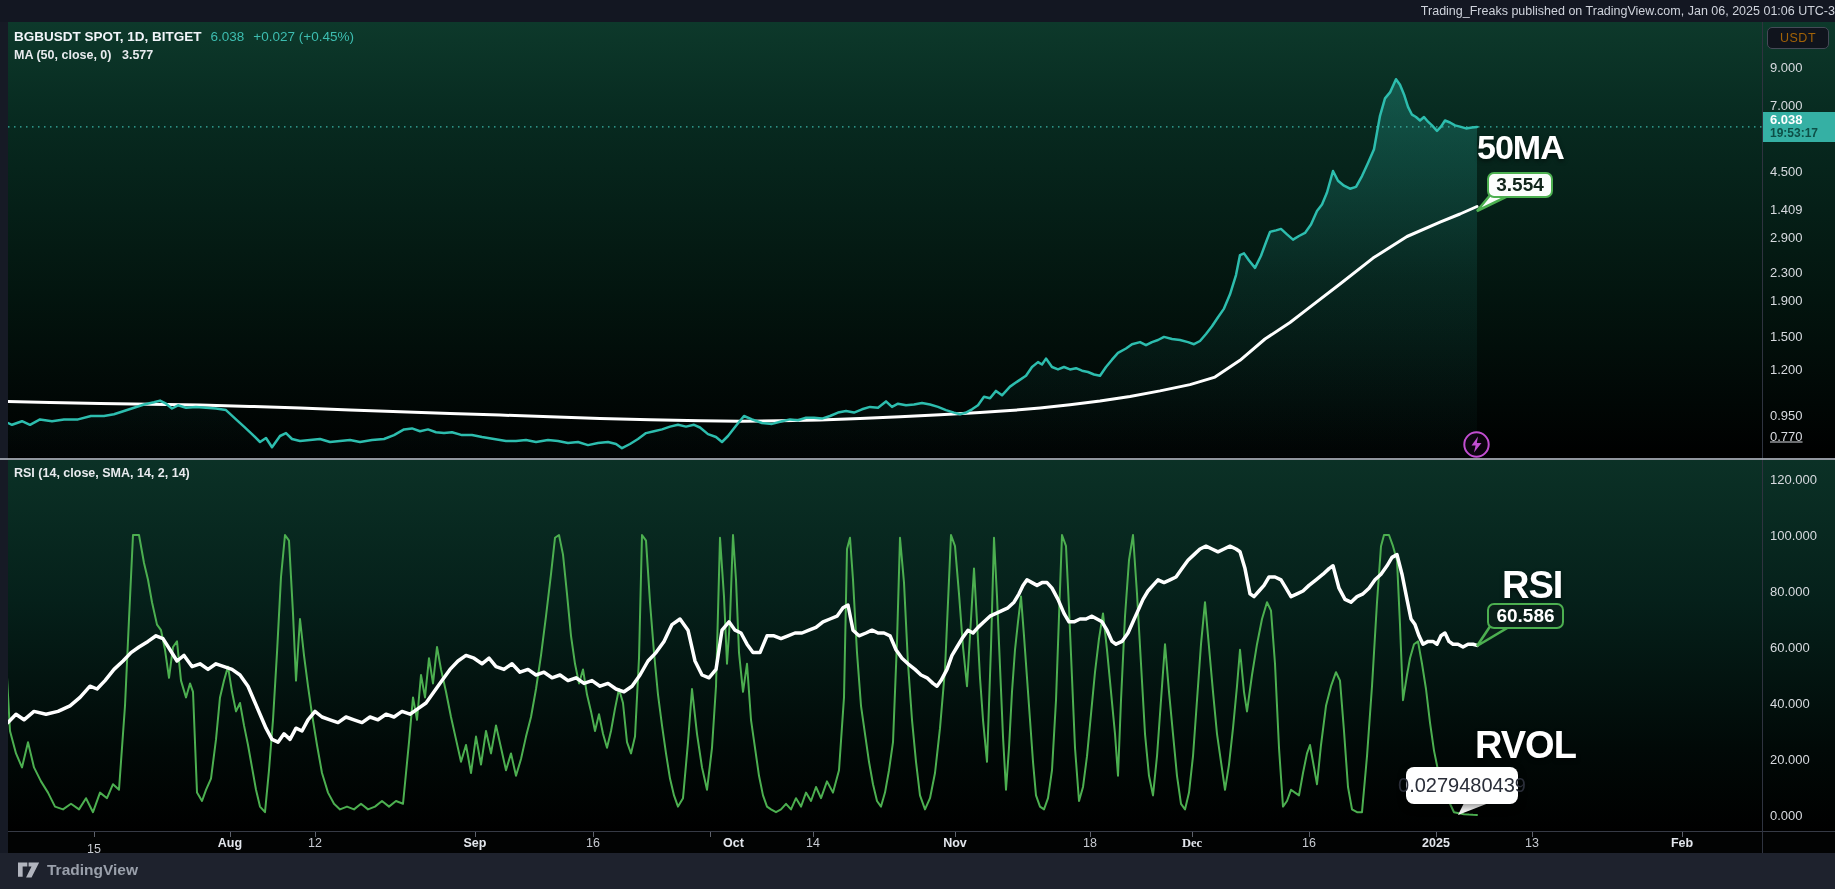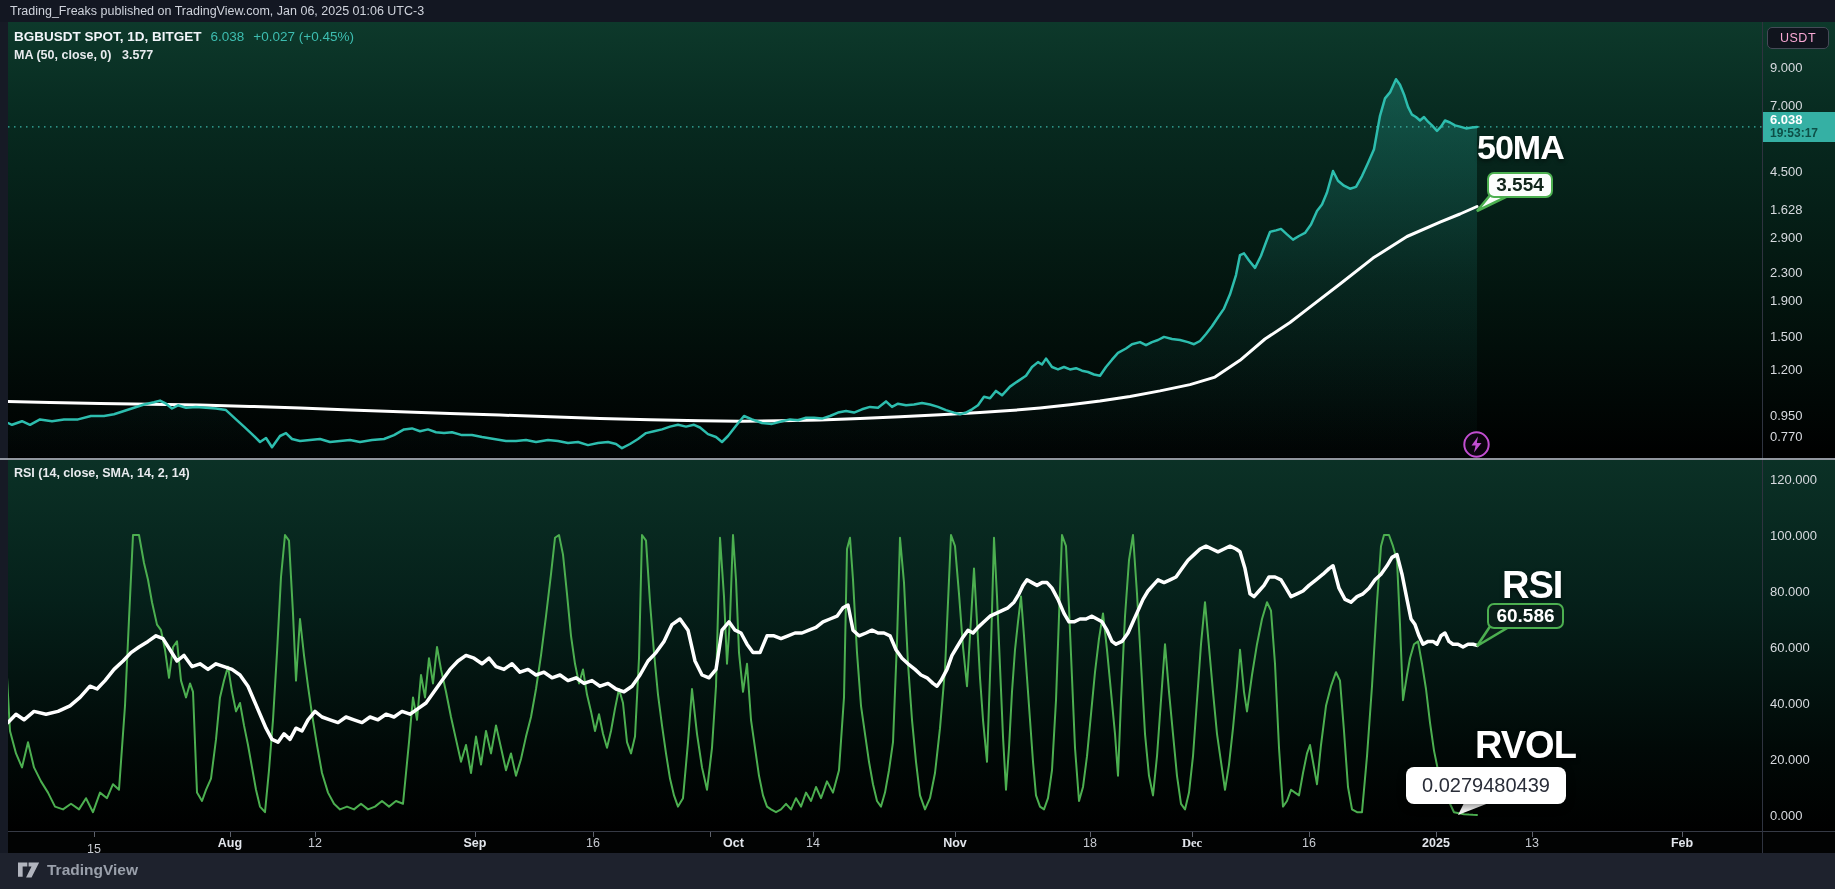--- a/index.html
+++ b/index.html
@@ -1,20 +1,20 @@
 <!DOCTYPE html>
 <html><head>
 <meta charset="utf-8">
 <style>
   html,body{margin:0;padding:0;background:#000;}
   #stage{position:relative;width:1835px;height:889px;overflow:hidden;
          font-family:"Liberation Sans",sans-serif;background:#000;}
   
   .hdr{position:absolute;left:0;top:0;width:100%;height:22px;background:#131722;
-       color:#cfd3dc;font-size:12.5px;line-height:22px;padding-left:10px;box-sizing:border-box;}
+       color:#cfd3dc;font-size:12.5px;line-height:22px;padding-left:10px;box-sizing:border-box;text-align:right;}
   .ftr{position:absolute;left:0;top:853px;width:100%;height:36px;background:#1e222d;}
   .brand{position:absolute;left:18px;top:861px;display:flex;align-items:center;gap:7px;
          color:#9aa0ab;font-weight:bold;font-size:15.5px;}
   
   .pane-price{position:absolute;left:0;top:22px;width:100%;height:436px;
       background:linear-gradient(180deg,#0d392b 0%,#07291f 24%,#03150f 62%,#000 100%);}
   .pane-rsi{position:absolute;left:0;top:460px;width:100%;height:371px;
       background:linear-gradient(180deg,#0b3126 0%,#05201a 38%,#010907 78%,#000 100%);}
   .axis-strip{position:absolute;left:0;top:831px;width:100%;height:22px;background:#020303;
       border-top:1px solid #363a45;}
@@ -28,38 +28,38 @@
   .sym .q{color:#3dbdb0;font-size:13.5px;margin-left:9px;}
   .sym .ma{color:#e8eaee;font-size:12.5px;font-weight:bold;}
   .rsi-title{position:absolute;left:14px;top:466px;color:#e8eaee;font-size:12.5px;font-weight:bold;}
   
   .plabel{position:absolute;left:1770px;color:#d7dadf;font-size:13px;transform:translateY(-50%);}
   .tlabel{position:absolute;top:836px;color:#c7cad1;font-size:12.5px;transform:translateX(-50%);}
   .tlabel.major{color:#e3e6ec;font-weight:bold;}
   .tick{position:absolute;top:832px;width:1px;height:5px;background:#5d616b;}
   
   .usdt{position:absolute;left:1767px;top:27px;width:62px;height:22px;border:1px solid #454a57;
-        border-radius:5px;background:#10141d;color:#f9a8d4;font-size:12.5px;
+        border-radius:5px;background:#10141d;color:#a16207;font-size:12.5px;
         display:flex;align-items:center;justify-content:center;letter-spacing:.5px;box-sizing:border-box;}
   
   .pricebox{position:absolute;left:1763px;top:112px;width:72px;height:30px;background:#35b0a4;
         padding:1px 0 1px 7px;box-sizing:border-box;}
   .pricebox .v{color:#fff;font-weight:bold;font-size:13px;line-height:14px;}
   .pricebox .c{color:#0d4f47;font-size:12px;line-height:13px;font-weight:bold;}
   
   .big{position:absolute;color:#fff;font-weight:800;letter-spacing:-1px;
        text-shadow:0 2px 4px rgba(0,0,0,.55);line-height:1;}
   
   .callout{position:absolute;border-radius:7px;font-weight:bold;text-align:center;
        display:flex;align-items:center;justify-content:center;box-sizing:border-box;}
   .co-ma{left:1487px;top:172px;width:66px;height:26px;border:2.5px solid #4caf50;
        background:#fbfdfc;color:#10251a;font-size:19px;}
   .co-rsi{left:1487px;top:603px;width:77px;height:26px;border:2.5px solid #4caf50;
        background:#0a1f19;color:#fff;font-size:19px;}
-  .co-rvol{left:1406px;top:767px;width:160px;height:37px;background:#fff;color:#2a2e39;
+  .co-rvol{left:1406px;top:767px;width:112px;height:37px;background:#fff;color:#2a2e39;
        font-size:20px;font-weight:normal;border-radius:8px;box-shadow:0 3px 8px rgba(0,0,0,.45);}
 </style>
 </head>
 <body>
 
 <div id="stage">
 
   <div class="pane-price"></div>
   <div class="pane-rsi"></div>
   <div class="axis-strip"></div>
@@ -140,28 +140,28 @@
       <path d="M0 1 h11 v5 h-5.5 v12 h-5.5 z" fill="#b2b5be"></path>
       <path d="M12.5 1 h12.5 l-9 18 h-6.5 l6.5-13 h-3.5 z" fill="#b2b5be"></path>
     </svg>
     <span>TradingView</span>
   </div>
 
   <div id="gen-labels">
       <div class="plabel" style="top: 67px;">9.000</div>
       <div class="plabel" style="top: 104.722px;">7.000</div>
       <div class="plabel" style="top: 171.041px;">4.500</div>
-      <div class="plabel" style="top: 208.764px;">1.628</div>
+      <div class="plabel" style="top: 208.764px;">1.409</div>
       <div class="plabel" style="top: 236.99px;">2.900</div>
       <div class="plabel" style="top: 271.784px;">2.300</div>
       <div class="plabel" style="top: 300.461px;">1.900</div>
       <div class="plabel" style="top: 335.943px;">1.500</div>
       <div class="plabel" style="top: 369.437px;">1.200</div>
       <div class="plabel" style="top: 415px;">0.950</div>
-      <div class="plabel" style="top: 436.034px;">0.770</div>
+      <div class="plabel" style="top: 436.034px; text-decoration: underline;">0.770</div>
       <div class="plabel" style="top: 479px;">120.000</div>
       <div class="plabel" style="top: 535px;">100.000</div>
       <div class="plabel" style="top: 591px;">80.000</div>
       <div class="plabel" style="top: 647px;">60.000</div>
       <div class="plabel" style="top: 703px;">40.000</div>
       <div class="plabel" style="top: 759px;">20.000</div>
       <div class="plabel" style="top: 815px;">0.000</div>
       <div class="tlabel" style="left: 94px; margin-top: 6px;">15</div>
       <div class="tick" style="left: 94px;"></div>
       <div class="tlabel major" style="left: 230px;">Aug</div>

